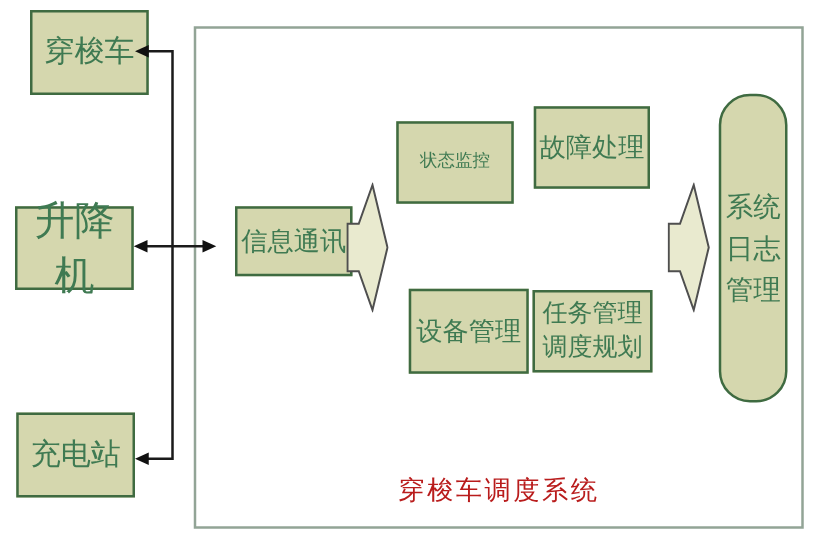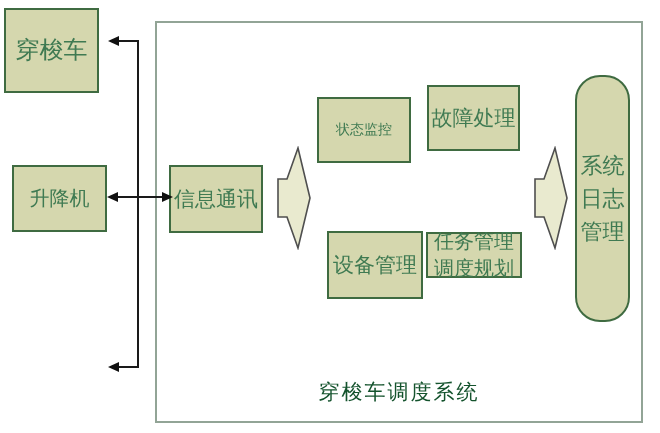--- a/index.html
+++ b/index.html
@@ -26,54 +26,55 @@
     justify-content:center;
     text-align:center;
     color:#3f7a52;
     white-space:pre-line;
     line-height:1.35;
   }
   .sys-title{
     position:absolute;
     left:0;right:0;
     text-align:center;
-    color:#14532d;
+    color:#b91c1c;
     font-size:21px;
     letter-spacing:2px;
   }
   .block-arrow{position:absolute;}
   .block-arrow polygon{fill:#e9eacf;stroke:#4f4f4f;stroke-width:1.6;}
   .conn-line{position:absolute;background:#1a1a1a;}
   .ah{position:absolute;width:0;height:0;}
   .ah-left{border-top:5px solid transparent;border-bottom:5px solid transparent;border-right:11px solid #111;}
   .ah-right{border-top:5px solid transparent;border-bottom:5px solid transparent;border-left:11px solid #111;}
 </style>
 </head>
 <body>
 
 <div class="canvas">
 
   <div class="boundary" style="left:155px;top:21px;width:488px;height:402px;">
     <div class="sys-title" style="top:355px;">穿梭车调度系统</div>
   </div>
 
-  <div class="node" style="left:4px;top:8px;width:95px;height:85px;font-size:24px;">穿梭车</div>
+  <div class="node" style="left:24px;top:8px;width:95px;height:68px;font-size:24px;">穿梭车</div>
 
-  <div class="node" style="left:12px;top:165px;width:95px;height:67px;font-size:20px;">升降机</div>
+  <div class="node" style="left:12px;top:165px;width:95px;height:67px;font-size:32px;">升降机</div>
 
+  <div class="node" style="left:13px;top:330px;width:95px;height:68px;font-size:24px;">充电站</div>
 
-  <div class="node" style="left:169px;top:165px;width:94px;height:68px;font-size:21px;">信息通讯</div>
+  <div class="node" style="left:188px;top:165px;width:94px;height:56px;font-size:21px;">信息通讯</div>
 
   <div class="node" style="left:317px;top:97px;width:94px;height:66px;font-size:14px;">状态监控</div>
 
   <div class="node" style="left:427px;top:85px;width:93px;height:66px;font-size:21px;">故障处理</div>
 
   <div class="node" style="left:316px;top:231px;width:96px;height:68px;font-size:21px;margin-left:11px;">设备管理</div>
 
-  <div class="node" style="left:426px;top:232px;width:96px;height:46px;font-size:20px;">任务管理
+  <div class="node" style="left:426px;top:232px;width:96px;height:66px;font-size:20px;">任务管理
 调度规划</div>
 
   <div class="node" style="left:575px;top:75px;width:55px;height:247px;font-size:22px;line-height:1.5;border-radius:25px;">系统
 日志
 管理</div>
 
   <svg class="block-arrow" style="left:277px;top:146px;" width="34" height="104" viewBox="0 0 34 104">
     <polygon points="1,33 10,33 21,2 33,52 21,102 10,71 1,71"></polygon>
   </svg>
 

